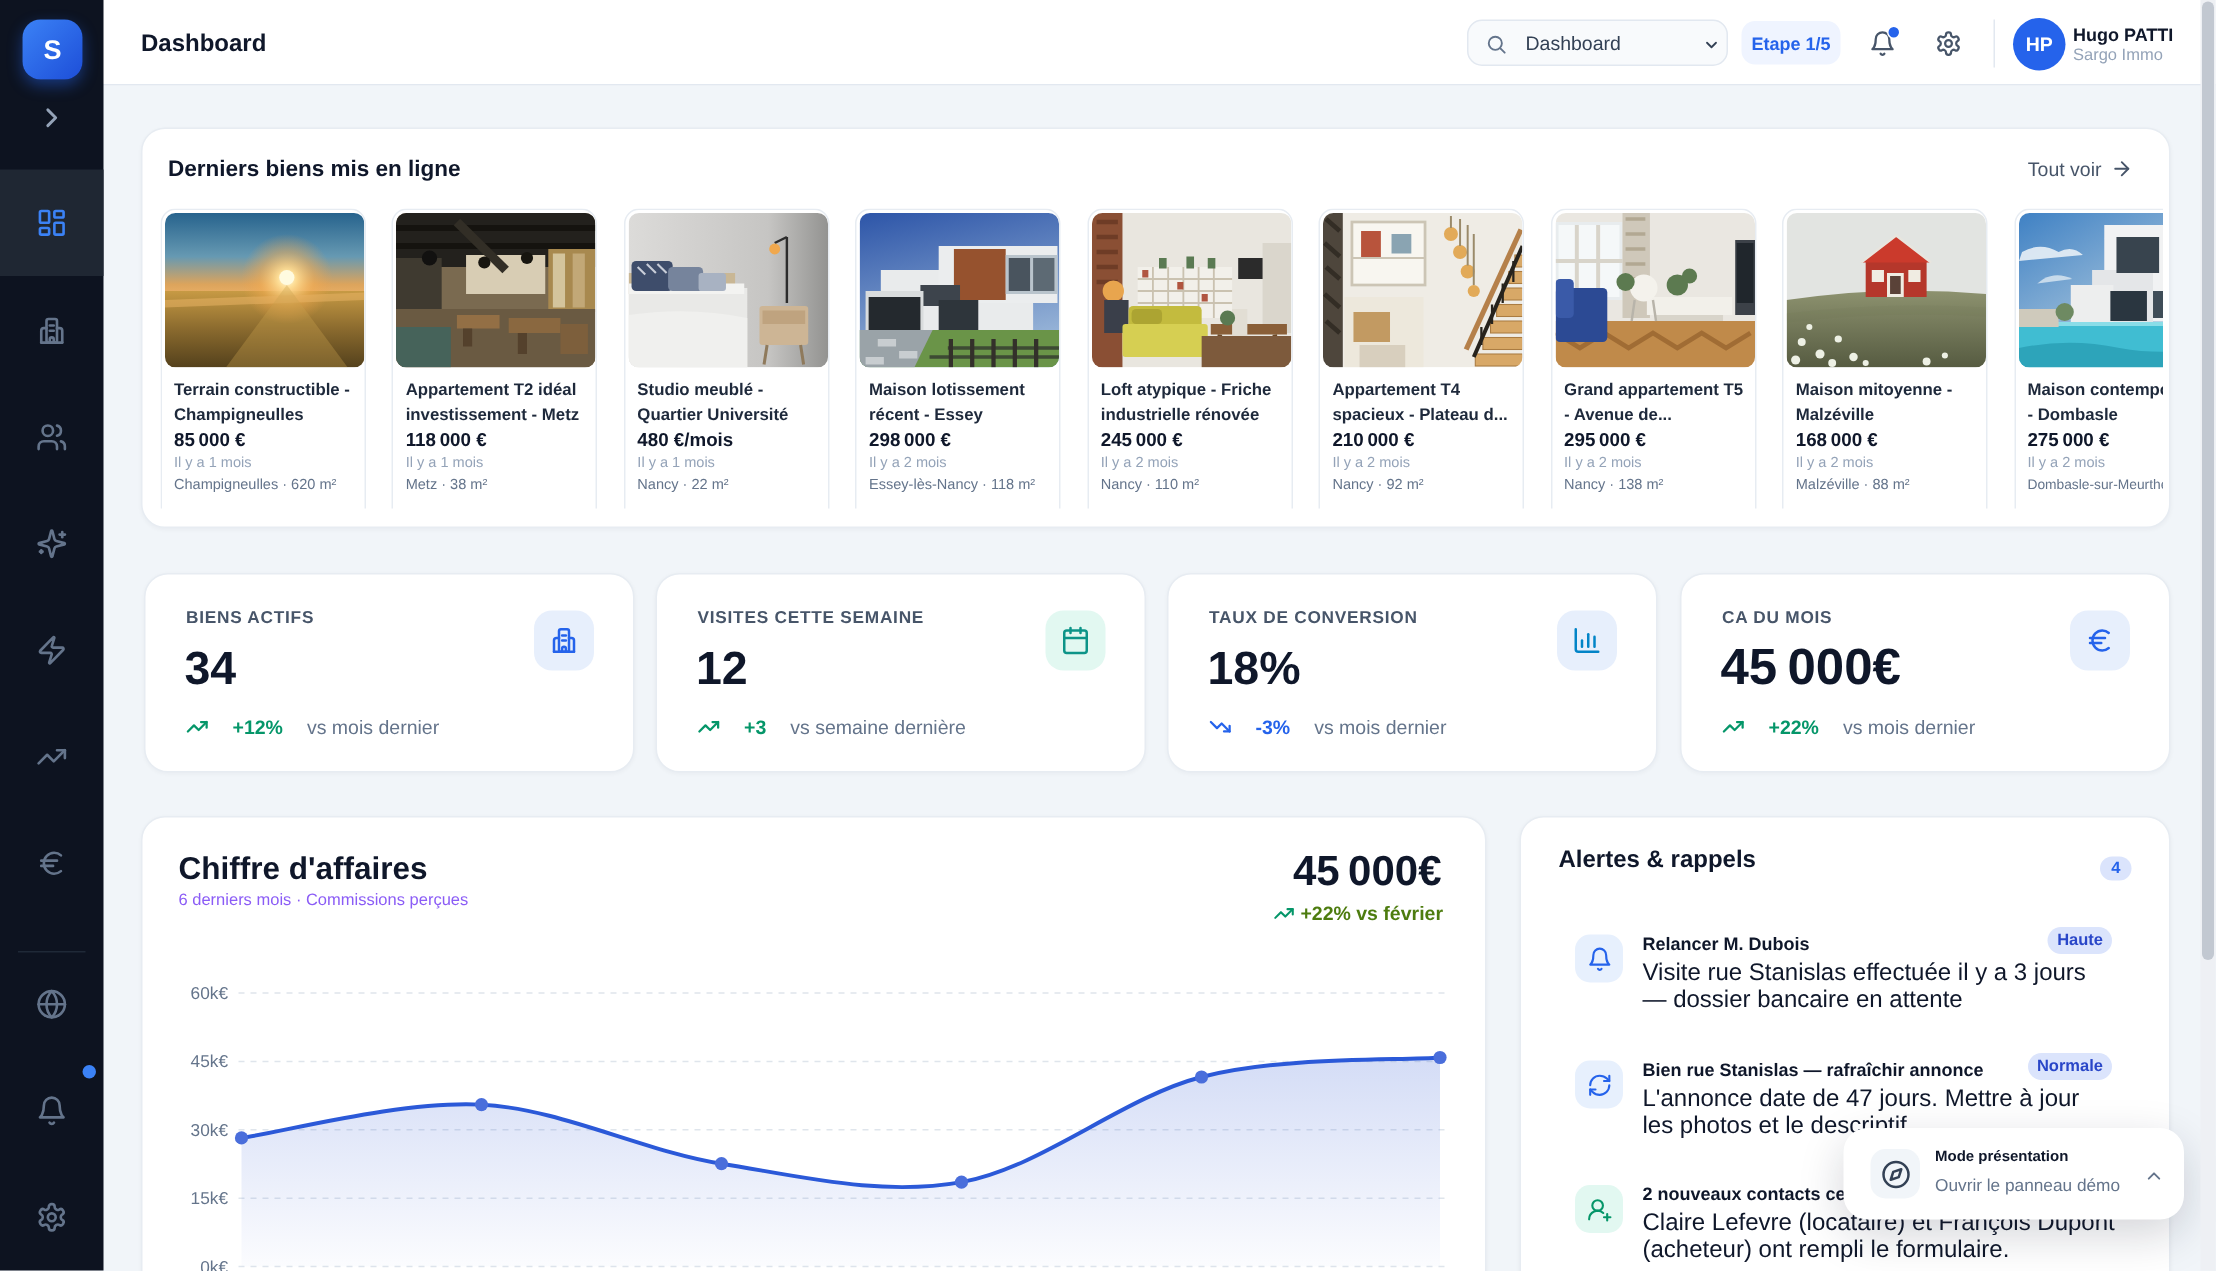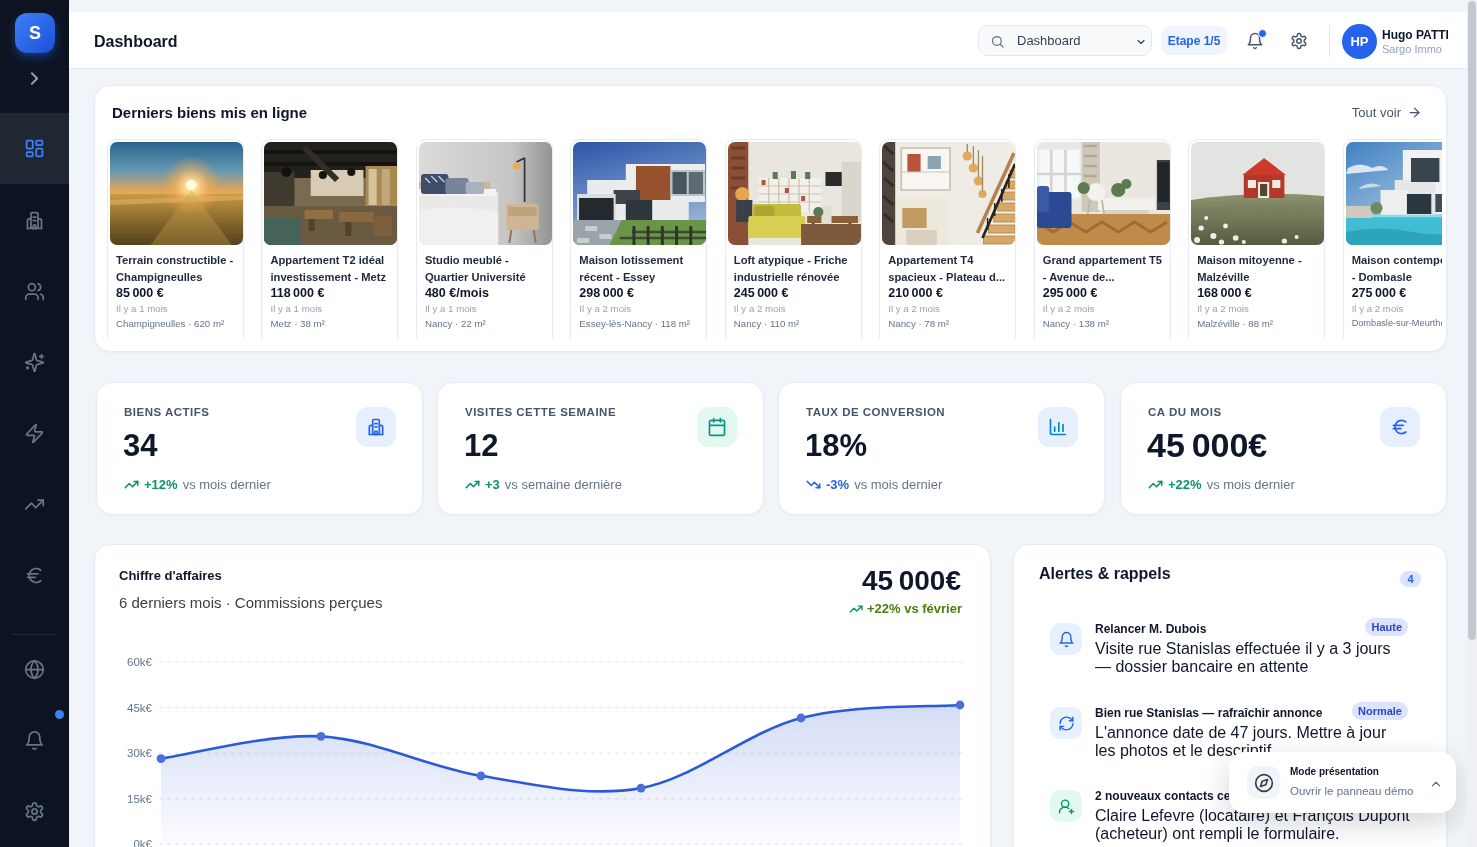--- a/index.html
+++ b/index.html
@@ -10,21 +10,21 @@
   .sidebar { position:absolute; left:0; top:0; width:69px; height:847px; background:#0d1320; z-index:30; }
   .logo { position:absolute; left:15px; top:13px; width:40px; height:40px; border-radius:12px;
     background:linear-gradient(135deg,#3b82f6,#1d4ed8); color:#fff; font-weight:700; font-size:18px;
     display:flex; align-items:center; justify-content:center; box-shadow:0 4px 10px rgba(37,99,235,.45); }
   .nav-it { position:absolute; left:0; width:69px; height:71px; display:flex; align-items:center; justify-content:center; color:#64748b; }
   .nav-it.active { background:#1f2733; color:#3b82f6; }
   .nav-it svg { width:21px; height:21px; }
   .sb-dot { position:absolute; left:55px; top:710px; width:9px; height:9px; border-radius:50%; background:#3b82f6; }
   .sb-sep { position:absolute; left:12px; right:12px; top:634px; height:1px; background:#1f2937; }
   
-  .header { position:absolute; left:0; top:12px; right:0; height:57px; background:#fff; border-bottom:1px solid #e2e8f0; z-index:20; }
+  .header { position:absolute; left:0; top:0; right:0; height:57px; background:#fff; border-bottom:1px solid #e2e8f0; z-index:20; }
   .h-title { position:absolute; left:94px; top:21px; font-size:16px; font-weight:700; color:#0f172a; }
   .h-select { position:absolute; left:978px; top:13px; width:174px; height:31px; border:1px solid #e2e8f0; background:#f8fafc; border-radius:10px; display:flex; align-items:center; color:#334155; }
   .h-select .txt { font-size:13px; margin-left:38px; }
   .h-badge { position:absolute; left:1161px; top:14px; width:66px; height:29px; background:#eff4ff; border-radius:9px; color:#2563eb; font-size:12px; font-weight:700; display:flex; align-items:center; justify-content:center; }
   .h-ic { position:absolute; color:#475569; }
   .h-dot { position:absolute; left:1258px; top:17px; width:9px; height:9px; border-radius:50%; background:#2563eb; border:1.5px solid #fff; }
   .h-sep { position:absolute; left:1329px; top:13px; width:1px; height:32px; background:#e2e8f0; }
   .avatar { position:absolute; left:1342px; top:12px; width:35px; height:35px; border-radius:50%; background:#2563eb; color:#fff; font-size:13px; font-weight:700; display:flex; align-items:center; justify-content:center; }
   .h-name { position:absolute; left:1382px; top:16px; font-size:12px; font-weight:700; color:#0f172a; }
   .h-sub  { position:absolute; left:1382px; top:31px; font-size:11px; color:#94a3b8; }
@@ -41,27 +41,27 @@
   .pinfo { padding:5px 4px 0 8px; }
   .ptitle { font-size:11.2px; font-weight:700; color:#1e293b; line-height:16.5px; height:33px; overflow:hidden; }
   .pprice { font-size:12.5px; font-weight:700; color:#0f172a; margin-top:1px; }
   .pmeta  { font-size:9.7px; color:#94a3b8; margin-top:3px; white-space:nowrap; overflow:hidden; }
   .pmeta2 { font-size:9.7px; color:#64748b; margin-top:4px; white-space:nowrap; overflow:hidden; }
   
   .stat { height:133px; top:382px; width:327px; }
   .s-label { position:absolute; left:27px; top:23px; font-size:11.5px; font-weight:700; letter-spacing:.5px; color:#475569; }
   .s-num { position:absolute; left:26px; top:45px; font-size:31px; font-weight:800; color:#0f172a; }
   .s-ico { position:absolute; right:26px; top:24px; width:40px; height:40px; border-radius:12px; display:flex; align-items:center; justify-content:center; }
-  .s-trend { position:absolute; left:27px; top:94px; font-size:13px; color:#64748b; display:flex; align-items:center; gap:5px; }
+  .s-trend { position:absolute; left:27px; top:94px; font-size:13px; color:#64748b; display:flex; align-items:center; gap:16px; }
   .s-trend b.up { color:#059669; } .s-trend b.down { color:#2563eb; }
   .ico-blue { background:#e7effc; color:#2563eb; } .ico-green { background:#e2f8f1; color:#0d9488; }
   
   .chart-card { left:94px; top:544px; width:897px; height:420px; }
-  .c-title { position:absolute; left:24px; top:23px; font-size:13px; font-weight:700; color:#0f172a; }
-  .c-sub { position:absolute; left:24px; top:49px; font-size:15px; color:#404040; }
+  .c-title { position:absolute; left:24px; top:23px; font-size:21px; font-weight:700; color:#0f172a; }
+  .c-sub { position:absolute; left:24px; top:49px; font-size:11px; color:#8b5cf6; }
   .c-big { position:absolute; right:29px; top:20px; font-size:28px; font-weight:800; color:#0f172a; }
   .c-trend { position:absolute; right:28px; top:56px; font-size:13px; font-weight:700; color:#4d7c0f; display:flex; align-items:center; gap:4px; }
   
   .alerts { left:1013px; top:544px; width:434px; height:420px; }
   .a-title { position:absolute; left:25px; top:20px; font-size:16px; font-weight:700; color:#0f172a; }
   .a-count { position:absolute; right:25px; top:26px; width:21px; height:16px; background:#dbe4fc; color:#2563eb; border-radius:8px; font-size:11px; font-weight:700; display:flex; align-items:center; justify-content:center; }
   .a-item { position:absolute; left:36px; right:38px; }
   .a-ico { position:absolute; left:0; top:4px; width:32px; height:32px; border-radius:10px; display:flex; align-items:center; justify-content:center; }
   .a-t { position:absolute; left:45px; top:3px; font-size:12px; font-weight:700; color:#0f172a; }
   .a-badge { position:absolute; right:0; top:-1px; height:18px; padding:0 6px; background:#dbe4fc; color:#2946c8; border-radius:9px; font-size:11px; font-weight:700; display:flex; align-items:center; }
@@ -393,21 +393,21 @@
               <rect x="126" y="28" width="8" height="8"></rect>
 </g>
 <path d="M99 96 L131 22" stroke="#27231d" stroke-width="2.6"></path>
 <path d="M94 91 L130 11" stroke="#b5804a" stroke-width="3.4"></path>
 <path d="M104 88 V76 M111 74 V61 M118 60 V47 M125 46 V32" stroke="#27231d" stroke-width="1.5"></path>
 </svg>
         </div><div class="pinfo">
           <div class="ptitle">Appartement T4 spacieux - Plateau d...</div>
           <div class="pprice">210 000 €</div>
           <div class="pmeta">Il y a 2 mois</div>
-          <div class="pmeta2">Nancy · 78 m²</div>
+          <div class="pmeta2">Nancy · 92 m²</div>
         </div></div>
 <div class="pcard"><div class="pimg">
           <svg viewBox="0 0 131 103" preserveAspectRatio="none">
 <rect width="131" height="103" fill="#eae7e1"></rect>
 <rect x="0" y="6" width="44" height="52" fill="#e8ecee"></rect>
 <rect x="2" y="8" width="40" height="48" fill="#f5f8f9"></rect>
 <g stroke="#d8d4ca" stroke-width="2.6">
               <path d="M14 8 V56 M28 8 V56 M0 32 H44"></path>
             </g>
 <rect x="44" y="0" width="18" height="70" fill="#cfc8ba"></rect>

